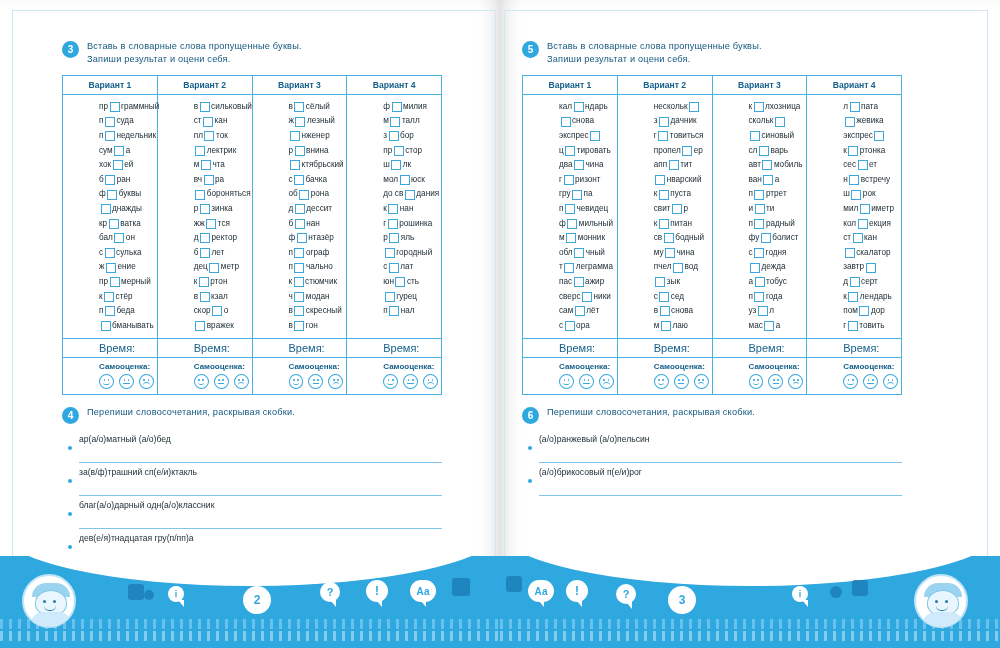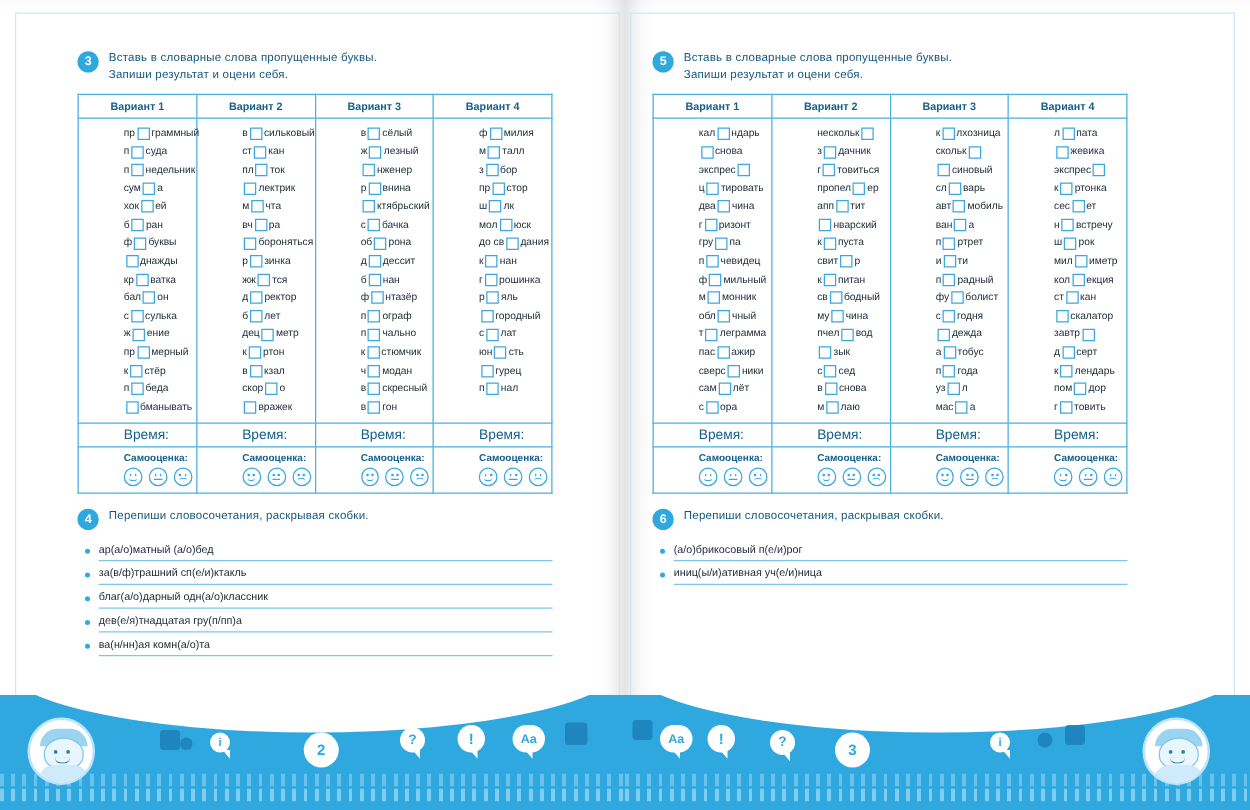--- a/index.html
+++ b/index.html
@@ -135,21 +135,21 @@
     flex:0 0 auto;
     width:4px; height:4px; border-radius:50%;
     background:#2fa8e0;
     margin:0 7px 0 6px;
   }
   .phrase-line {
     flex:1 1 auto;
     border-bottom:1px solid #7ec7ea;
     font-size:8.6px;
     color:#1b2a33;
-    padding:0 0 2px 0;
+    padding:0 0 16px 0;
     line-height:14px;
     white-space:nowrap;
   }
 
   
   .band {
     position:absolute;
     left:0; right:0; bottom:0; height:92px;
     background:#2fa8e0;
     overflow:hidden;
@@ -1182,25 +1182,25 @@
           </table>
 
         <div class="task2">
           <div class="task-head">
             <div class="task-num">6</div>
             <div class="task-text">Перепиши словосочетания,  раскрывая  скобки.</div>
           </div>
           <div class="phrases">
               <div class="phrase-row">
                 <span class="bullet"></span>
-                <span class="phrase-line">(а/о)брикосовый  п(е/и)рог</span>
+                <span class="phrase-line">(а/о)ранжевый  (а/о)пельсин</span>
               </div>
               <div class="phrase-row">
                 <span class="bullet"></span>
-                <span class="phrase-line">иниц(ы/и)ативная  уч(е/и)ница</span>
+                <span class="phrase-line">(а/о)брикосовый  п(е/и)рог</span>
               </div>
             </div>
         </div>
 
       </div>
 
       <div class="band">
         <div class="wave"></div>
         <div class="dots2"></div>
         <div class="dots"></div>

